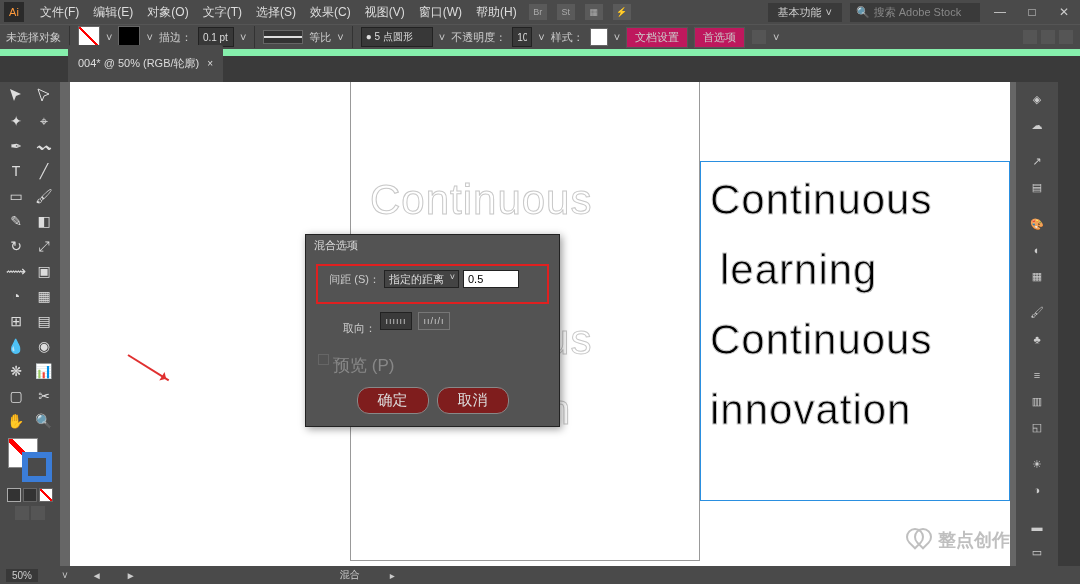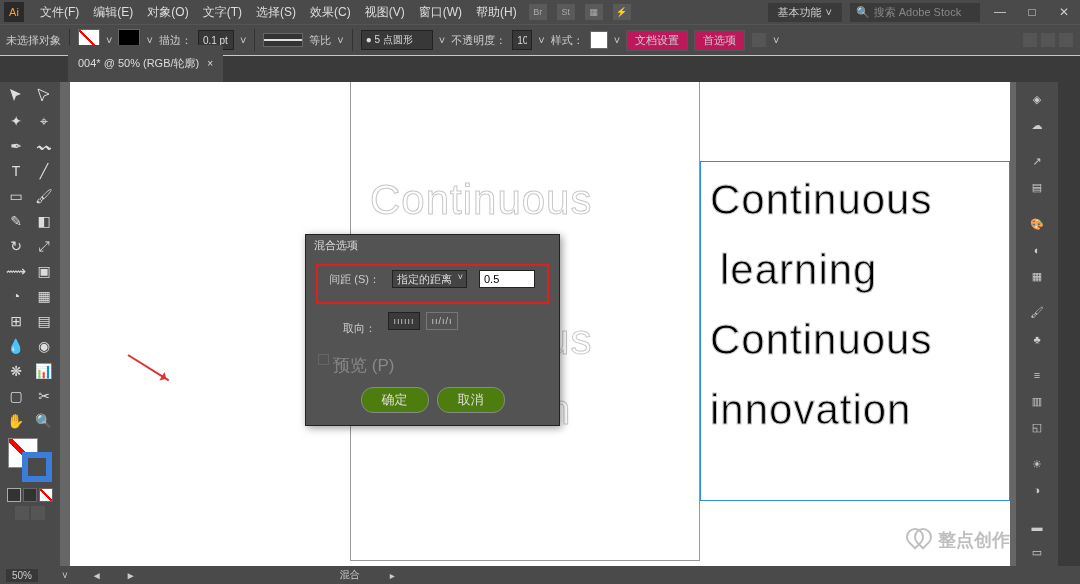--- a/index.html
+++ b/index.html
@@ -5,21 +5,21 @@
 *{margin:0;padding:0;box-sizing:border-box;user-select:none}
 body{font-family:"Microsoft YaHei",Arial,sans-serif;font-size:11px;background:#333;color:#ccc;width:1080px;height:584px;overflow:hidden;position:relative}
 .menubar{height:24px;background:#4a4a4a;display:flex;align-items:center;padding:0 4px;gap:6px}
 .menubar .ai-logo{width:20px;height:20px;background:#2a2a2a;color:#ff9a3c;display:flex;align-items:center;justify-content:center;font-weight:normal;font-size:11px;margin-right:6px}
 .menubar .menu-item{padding:2px 4px;color:#ddd;font-size:12px;cursor:pointer}
 .menubar .menu-ico{width:18px;height:16px;background:#5a5a5a;margin:0 2px;display:flex;align-items:center;justify-content:center;font-size:9px;color:#aaa}
 .menubar .right{margin-left:auto;display:flex;align-items:center;gap:8px}
 .menubar .workspace-btn{background:#3a3a3a;padding:2px 10px;font-size:11px;display:flex;align-items:center;gap:4px}
 .menubar .search{background:#3a3a3a;padding:2px 6px;font-size:11px;color:#888;width:130px;display:flex;align-items:center;gap:4px}
 .menubar .win-btn{width:24px;text-align:center;font-size:12px;cursor:pointer}
-.optionsbar{height:32px;background:#4a4a4a;display:flex;align-items:center;padding:0 6px;gap:6px;border-top:1px solid #555;border-bottom:1px solid #86efac}
+.optionsbar{height:32px;background:#4a4a4a;display:flex;align-items:center;padding:0 6px;gap:6px;border-top:1px solid #555;border-bottom:7px solid #86efac}
 .optionsbar .label{color:#ccc;font-size:11px}
 .optionsbar .swatch{width:22px;height:22px;border:1px solid #666}
 .optionsbar .swatch.none{background:linear-gradient(to top right,#fff 46%,red 46%,red 54%,#fff 54%)}
 .optionsbar .swatch.black{background:#000}
 .optionsbar .swatch.white{background:#fff}
 .optionsbar .input-sm{background:#383838;border:1px solid #222;color:#ddd;height:20px;width:36px;padding:0 4px;font-size:10px}
 .optionsbar .dash{width:40px;height:14px;background:#333;border:1px solid #666;display:flex;align-items:center}
 .optionsbar .dash::after{content:"";height:2px;width:100%;background:#ddd}
 .optionsbar .btn{background:#be185d;border:1px solid #555;padding:2px 8px;font-size:11px;cursor:pointer}
 .optionsbar .sm-ico{width:14px;height:14px;background:#555;margin:0 1px}
@@ -48,34 +48,34 @@
 .art-text{position:absolute;font-family:"Century Gothic",Arial,sans-serif;font-size:42px;color:transparent;-webkit-text-stroke:1px #c8c8c8;letter-spacing:1px}
 .art-text.solid{color:#000;-webkit-text-stroke:none}
 .sel-box{position:absolute;left:630px;top:85px;width:310px;height:340px;border:1px solid #2a8fe0}
 .right-dock{width:42px;background:#4a4a4a;display:flex;flex-direction:column;align-items:center;padding-top:6px;gap:2px}
 .right-dock .picon{width:28px;height:28px;display:flex;align-items:center;justify-content:center;color:#ccc;cursor:pointer;margin-bottom:2px}
 .right-dock .dsep{height:10px}
 .dock-edge{width:22px;background:#3a3a3a}
 .dialog{position:absolute;left:305px;top:234px;width:255px;background:#535353;border:1px solid #222;box-shadow:2px 2px 8px rgba(0,0,0,.4)}
 .dialog .title{background:#535353;padding:3px 8px;font-size:11px;color:#ddd}
 .dialog .body{padding:14px 12px 12px}
-.dialog .row{display:flex;align-items:center;gap:12px;margin-bottom:10px}
+.dialog .row{display:flex;align-items:center;gap:4px;margin-bottom:10px}
 .dialog .rowlabel{color:#ccc;font-size:11px;width:58px;text-align:right}
 .dialog select{background:#444;color:#ddd;border:1px solid #222;font-size:11px;padding:2px 14px 2px 4px;appearance:none;position:relative}
 .select-wrap{position:relative;display:inline-block}
 .select-wrap::after{content:"˅";position:absolute;right:4px;top:2px;font-size:9px;color:#ddd;pointer-events:none}
 .dialog input[type=text]{background:#fff;border:1px solid #222;font-size:11px;padding:2px 4px;width:56px;color:#000}
 .dialog .hl{border:2px solid #e02020;padding:4px;margin:-6px -2px 8px}
 .dialog .orient{display:flex;gap:6px;margin-bottom:14px}
 .dialog .orient .ob{width:32px;height:18px;border:1px solid #777;display:flex;align-items:center;justify-content:center;font-size:9px;letter-spacing:1px}
 .dialog .orient .ob.active{background:#3a3a3a;border-color:#222}
 .dialog .chk{font-size:17px;color:#888;display:flex;gap:4px;margin-bottom:10px}
 .dialog .chk .box{width:11px;height:11px;border:1px solid #666}
 .dialog .btns{display:flex;gap:8px;justify-content:center}
-.dialog .dbtn{background:#4d7c0f;border:1px solid #888;border-radius:12px;padding:3px 20px;font-size:13px;color:#ddd;cursor:pointer}
+.dialog .dbtn{background:#7f1d1d;border:1px solid #888;border-radius:12px;padding:3px 20px;font-size:15px;color:#ddd;cursor:pointer}
 .arrow{position:absolute;left:68px;top:272px;width:48px;height:2px;background:#e03030;transform:rotate(32deg);transform-origin:left}
 .arrow::after{content:"";position:absolute;right:-2px;top:-4px;border:5px solid transparent;border-left-color:#e03030}
 .statusbar{position:absolute;bottom:0;left:0;right:0;height:18px;background:#4a4a4a;display:flex;align-items:center;font-size:10px;color:#ccc;padding:0 6px;gap:24px}
 .statusbar .zoom{background:#383838;padding:1px 6px}
 .statusbar .navlabel{margin-left:180px}
 .watermark{position:absolute;right:70px;bottom:32px;font-size:18px;color:#aaa;display:flex;align-items:flex-start;gap:6px;opacity:.75;font-weight:bold}
 .watermark .wicon{width:26px;height:20px;position:relative}
 .watermark .wicon::before,.watermark .wicon::after{content:"";position:absolute;width:14px;height:14px;border:2px solid #aaa;border-radius:50% 50% 50% 0;transform:rotate(-45deg)}
 .watermark .wicon::after{left:8px}
 </style>

